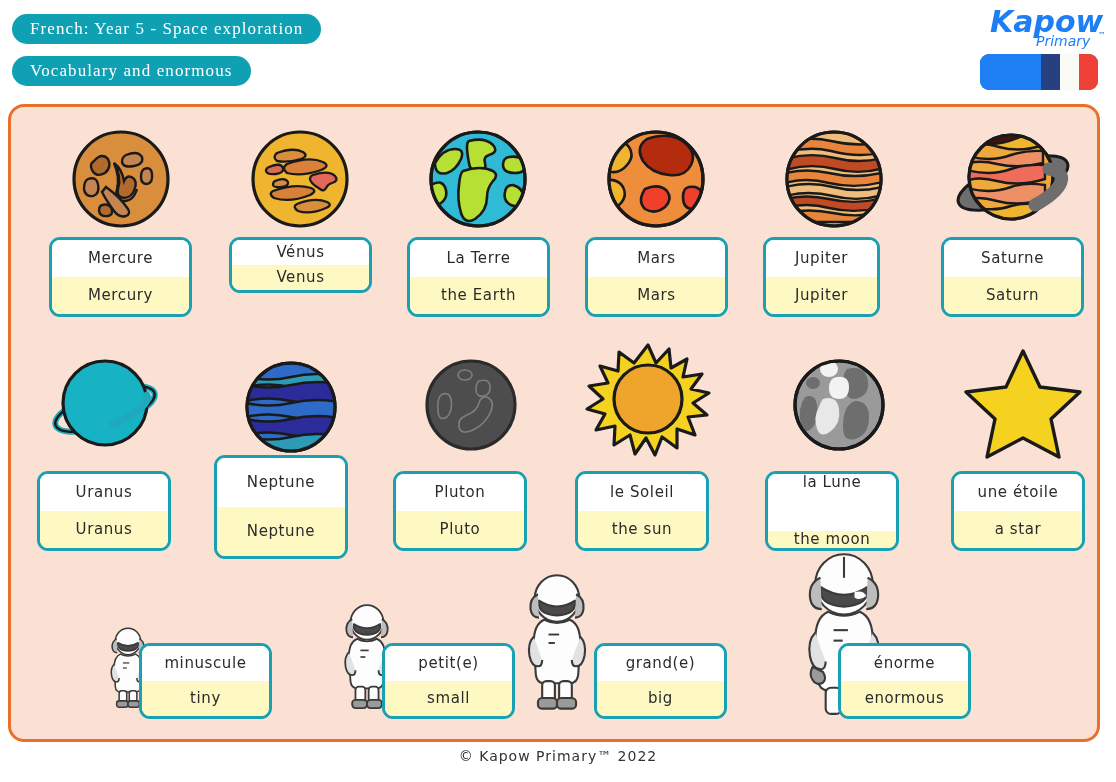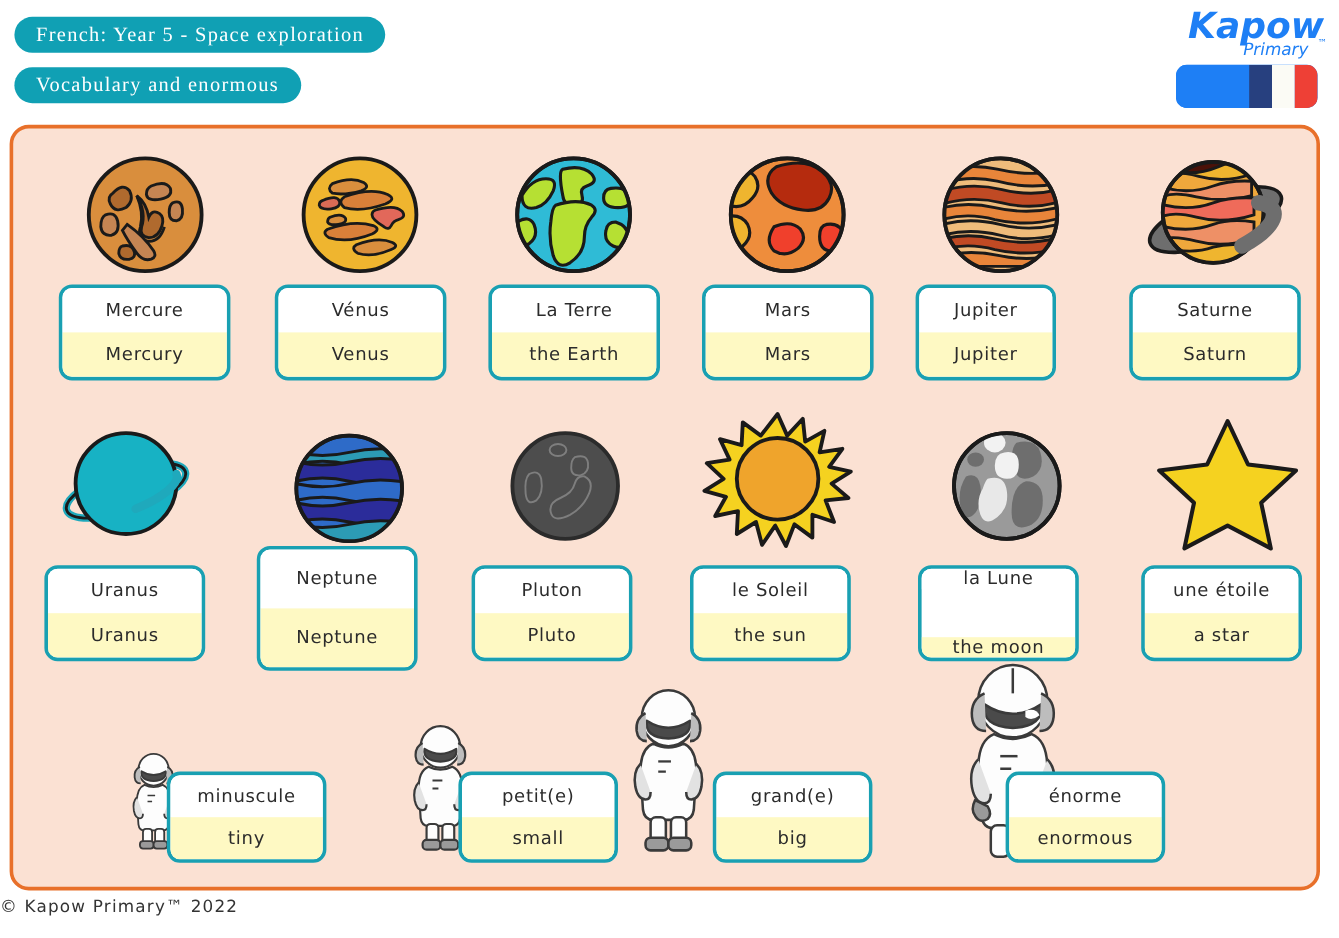--- a/index.html
+++ b/index.html
@@ -70,21 +70,21 @@
   }
   .card .fr{background:#ffffff;}
   .card .en{background:#fef9c3;}
 
   .art{position:absolute;}
   .art svg{display:block;overflow:visible;}
 
   
   .footer{
     position:absolute;left:0;top:748px;width:1116px;
-    text-align:left;font-size:14px;color:#333;letter-spacing:1px;
+    text-align:center;font-size:14px;color:#333;letter-spacing:1px;
   }
 </style>
 </head>
 <body>
 
 <div class="page">
 
   <div class="hdr-pill" id="pill-title">French: Year 5 - Space exploration</div>
   <div class="hdr-pill" id="pill-sub">Vocabulary and enormous</div>
 
@@ -204,21 +204,21 @@
         <circle cx="60" cy="50" r="42" fill="none" stroke="#1a1a1a" stroke-width="3.2"></circle>
         <path d="M98 42 a58 20 -20 0 1 -14 36" fill="none" stroke="#6E6E6E" stroke-width="13" stroke-linecap="round"></path>
         <path d="M98 42 a58 20 -20 0 1 -14 36" fill="none" stroke="#1a1a1a" stroke-width="3" fill-opacity="0" opacity="0"></path>
       </svg>
     </div>
 
     <div class="card" style="left:38px;top:130px;width:143px;height:80px;">
       <div class="fr">Mercure</div>
       <div class="en">Mercury</div>
     </div>
-    <div class="card" style="left:218px;top:130px;width:143px;height:80px;">
+    <div class="card" style="left:218px;top:130px;width:143px;height:56px;">
       <div class="fr">Vénus</div>
       <div class="en">Venus</div>
     </div>
     <div class="card" style="left:396px;top:130px;width:143px;height:80px;">
       <div class="fr">La Terre</div>
       <div class="en">the Earth</div>
     </div>
     <div class="card" style="left:574px;top:130px;width:143px;height:80px;">
       <div class="fr">Mars</div>
       <div class="en">Mars</div>

